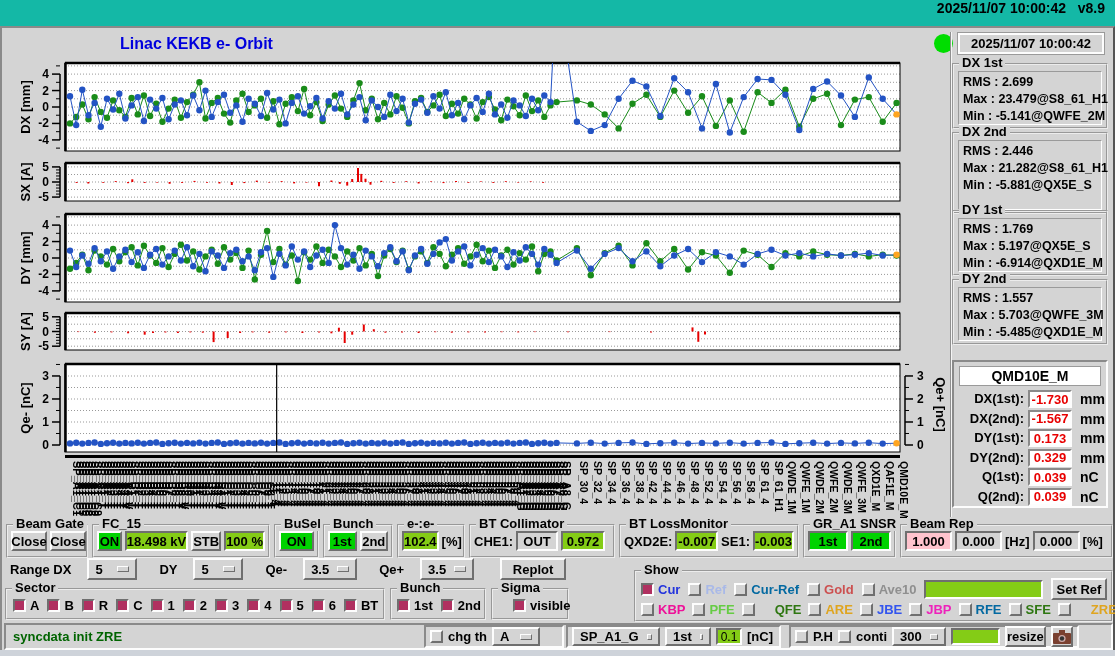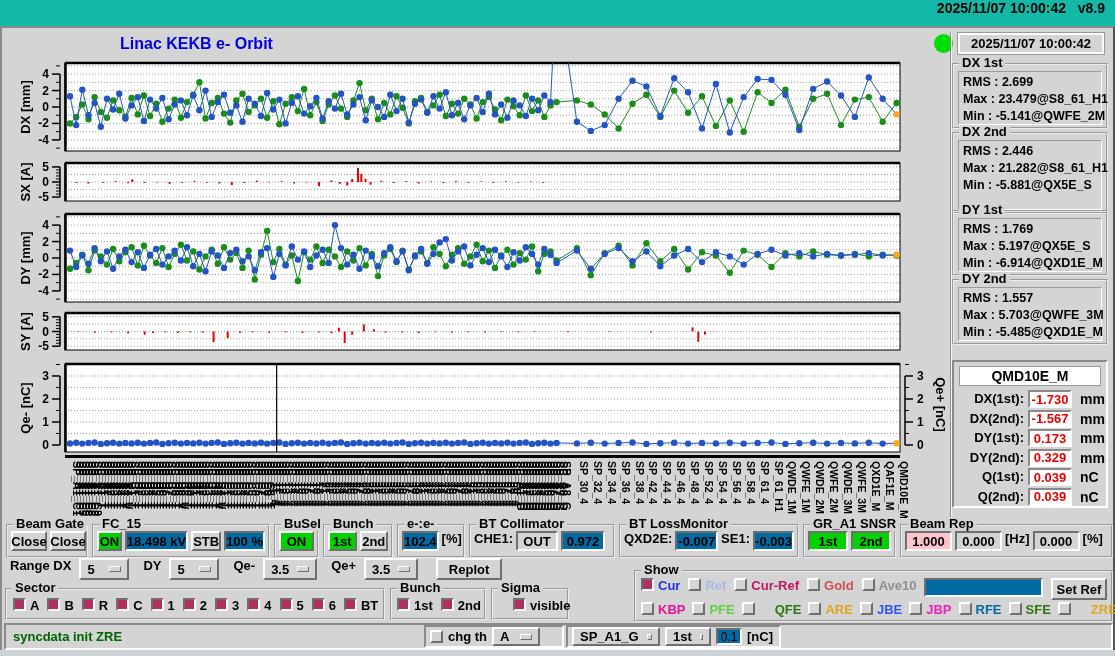--- a/index.html
+++ b/index.html
@@ -18,31 +18,31 @@
 .statbox .inner{position:absolute;left:4px;right:4px;top:6px;bottom:2px;border:1px solid #9a9a9a;border-right-color:#fff;border-bottom-color:#fff;padding:2px 0 0 4px;}
 .statbox .ln{font-weight:bold;font-size:12.5px;line-height:17px;white-space:nowrap;}
 #qmd{left:950px;top:332px;width:156px;height:148px;border:2px solid;border-color:#8a8a8a #fdfdfd #fdfdfd #8a8a8a;background:#d4d4d4;}
 #qmdtitle{position:absolute;left:5px;top:4px;width:142px;height:20px;background:#fff;border:1px solid #9a9a9a;display:flex;align-items:center;justify-content:center;font-weight:bold;font-size:14px;}
 .qrow{position:absolute;left:0;width:152px;height:19px;}
 .qrow .ql{position:absolute;right:82px;top:1px;font-weight:bold;font-size:13px;}
 .qrow .qv{position:absolute;left:74px;top:0;width:44px;height:18px;background:#fff;border:2px solid;border-color:#8a8a8a #fdfdfd #fdfdfd #8a8a8a;color:#e80000;font-weight:bold;font-size:13px;display:flex;align-items:center;justify-content:center;}
 .qrow .qu{position:absolute;left:126px;top:1px;font-weight:bold;font-size:14px;}
 .btn{display:inline-flex;align-items:center;justify-content:center;font-weight:bold;font-size:13px;background:#d4d4d4;border:2px solid;border-color:#fdfdfd #6f6f6f #6f6f6f #fdfdfd;white-space:nowrap;}
 .btn.green{background:#00d300;}
-.fld{display:inline-flex;align-items:center;justify-content:center;font-weight:bold;font-size:13px;background:#0369a1;border:2px solid;border-color:#6f6f6f #fdfdfd #fdfdfd #6f6f6f;white-space:nowrap;}
+.fld{display:inline-flex;align-items:center;justify-content:center;font-weight:bold;font-size:13px;background:#84cc16;border:2px solid;border-color:#6f6f6f #fdfdfd #fdfdfd #6f6f6f;white-space:nowrap;}
 .fld.gray{background:#d4d4d4;}
 .fld.pink{background:#ffc3cd;}
 .fld.green{background:#00d300;}
 .dd{display:inline-flex;align-items:center;font-weight:bold;font-size:13px;background:#d4d4d4;border:2px solid;border-color:#fdfdfd #6f6f6f #6f6f6f #fdfdfd;padding:0 6px;white-space:nowrap;}
 .dd .ind{margin-left:auto;width:12px;height:6px;background:#d4d4d4;border:1px solid;border-color:#fdfdfd #6f6f6f #6f6f6f #fdfdfd;}
 .dd .txt{margin-right:8px;}
 .cb{display:inline-block;width:13px;height:13px;background:#d4d4d4;border:2px solid;border-color:#fdfdfd #6f6f6f #6f6f6f #fdfdfd;flex:none;}
 .cb.on{background:#b03060;border-color:#6f6f6f #fdfdfd #fdfdfd #6f6f6f;}
 .cbl{font-weight:bold;font-size:13px;margin-left:4px;white-space:nowrap;}
-.row{display:flex;align-items:flex-start;border-radius:7px;}
+.row{display:flex;align-items:center;border-radius:7px;}
 #statusbar{left:2px;top:595px;width:1109px;height:27px;border:2px solid;border-color:#8a8a8a #fdfdfd #fdfdfd #8a8a8a;background:#d4d4d4;}
 #statusmsg{position:absolute;left:7px;top:4px;color:#006400;font-weight:bold;font-size:13px;}
 .subpanel{position:absolute;top:0px;height:23px;border:2px solid;border-color:#8a8a8a #fdfdfd #fdfdfd #8a8a8a;display:flex;align-items:center;gap:5px;padding:0 4px;}
 #bottomstrip{position:absolute;left:0;top:650px;width:1115px;height:6px;background:#ced3da;}
 svg text{font-family:"Liberation Sans",sans-serif;font-weight:bold;}
 </style>
 </head>
 <body>
 
 <div id="topbar">
@@ -1156,21 +1156,21 @@
         <div class="row" style="position:absolute;left:3px;top:5px;right:3px;gap:3px;">
           <span class="fld pink" style="width:47px;height:20px;">1.000</span>
   <span class="fld gray" style="width:47px;height:20px;">0.000</span>
   <span style="font-weight:bold;font-size:13px;">[Hz]</span>
   <span class="fld gray" style="width:47px;height:20px;">0.000</span>
   <span style="font-weight:bold;font-size:13px;">[%]</span>
         </div>
       </div>
     </div>
   <div class="abs" id="rangerow" style="left:0;top:530px;width:945px;height:26px;">
-  <div class="row" style="position:absolute;left:8px;top:0;gap:8px;">
+  <div class="row" style="position:absolute;left:8px;top:0;gap:16px;">
     <span style="font-weight:bold;font-size:13px;">Range DX</span>
     <span class="dd" style="width:50px;height:22px;">
           <span class="txt">5</span>
           <span class="ind"></span>
         </span>
     <span style="font-weight:bold;font-size:13px;margin-left:6px;">DY</span>
     <span class="dd" style="width:50px;height:22px;">
           <span class="txt">5</span>
           <span class="ind"></span>
         </span>
@@ -1265,21 +1265,21 @@
           <span class="row" style="gap:0;">
             <span class="cb on"></span>
             <span class="cbl" style="color:#2233dd">Cur</span>
           </span>
           <span class="row" style="gap:0;">
             <span class="cb"></span>
             <span class="cbl" style="color:#a9b9e8">Ref</span>
           </span>
           <span class="row" style="gap:0;">
             <span class="cb"></span>
-            <span class="cbl" style="color:#be185d">Cur-Ref</span>
+            <span class="cbl" style="color:#0369a1">Cur-Ref</span>
           </span>
           <span class="row" style="gap:0;">
             <span class="cb"></span>
             <span class="cbl" style="color:#cc5050">Gold</span>
           </span>
           <span class="row" style="gap:0;">
             <span class="cb"></span>
             <span class="cbl" style="color:#8f8f8f">Ave10</span>
           </span>
           <span class="fld" style="flex:1;height:19px;"></span>
@@ -1341,15 +1341,35 @@
           <span class="txt">SP_A1_G</span>
           <span class="ind"></span>
         </span>
     <span class="dd" style="width:46px;height:19px;">
           <span class="txt">1st</span>
           <span class="ind"></span>
         </span>
     <span class="fld" style="width:26px;height:17px;font-weight:normal;font-size:12px;">0.1</span>
     <span style="font-weight:bold;font-size:13px;">[nC]</span>
   </div>
+  <div class="subpanel" style="left:783px;width:290px;">
+    <span class="cb"></span>
+    <span style="font-weight:bold;font-size:13px;">P.H</span>
+    <span class="cb"></span>
+    <span style="font-weight:bold;font-size:13px;">conti</span>
+    <span class="dd" style="width:54px;height:19px;">
+          <span class="txt">300</span>
+          <span class="ind"></span>
+        </span>
+    <span class="fld" style="width:58px;height:17px;"></span>
+    <span class="btn" style="width:46px;height:21px;">resize</span>
+    <span class="btn" style="width:26px;height:21px;">
+          <svg width="18" height="14" viewBox="0 0 18 14">
+            <rect x="0" y="3" width="18" height="11" rx="1" fill="#7a4030"></rect>
+            <rect x="6" y="0" width="6" height="4" fill="#7a4030"></rect>
+            <circle cx="9" cy="8.5" r="3.6" fill="#caa"></circle>
+            <circle cx="9" cy="8.5" r="2.2" fill="#333"></circle>
+          </svg>
+        </span>
+  </div>
     </div>
 </div>
 <div id="bottomstrip"></div>
 
 </body></html>

